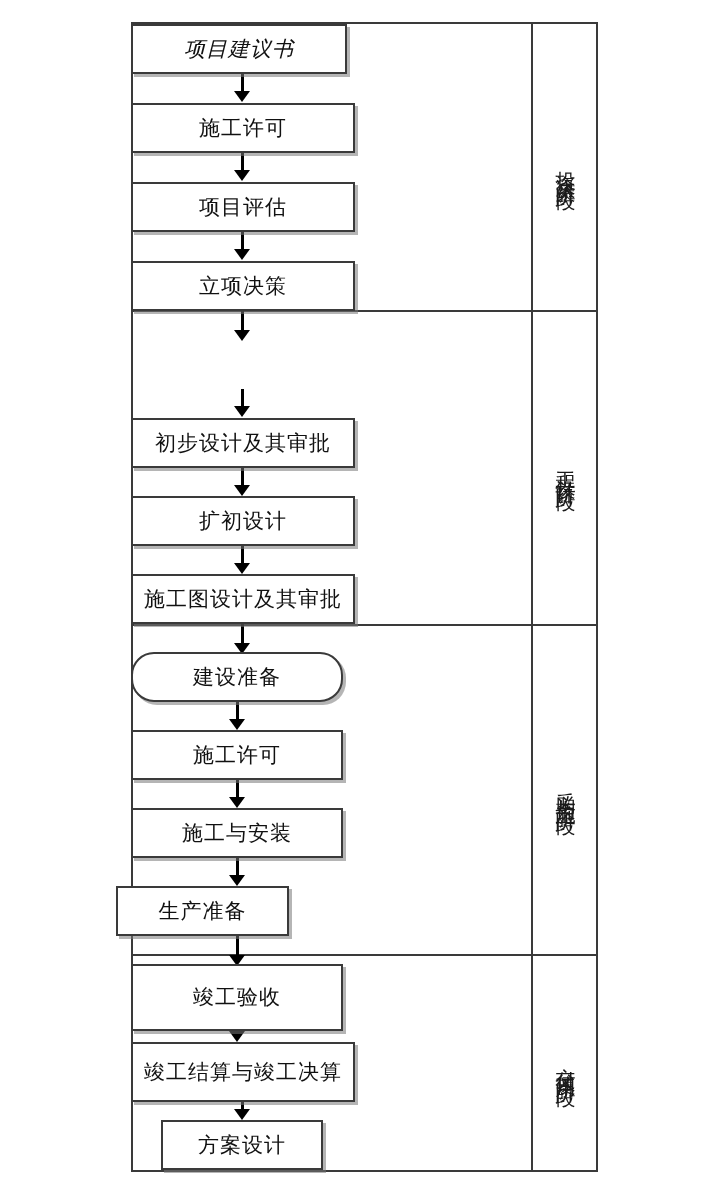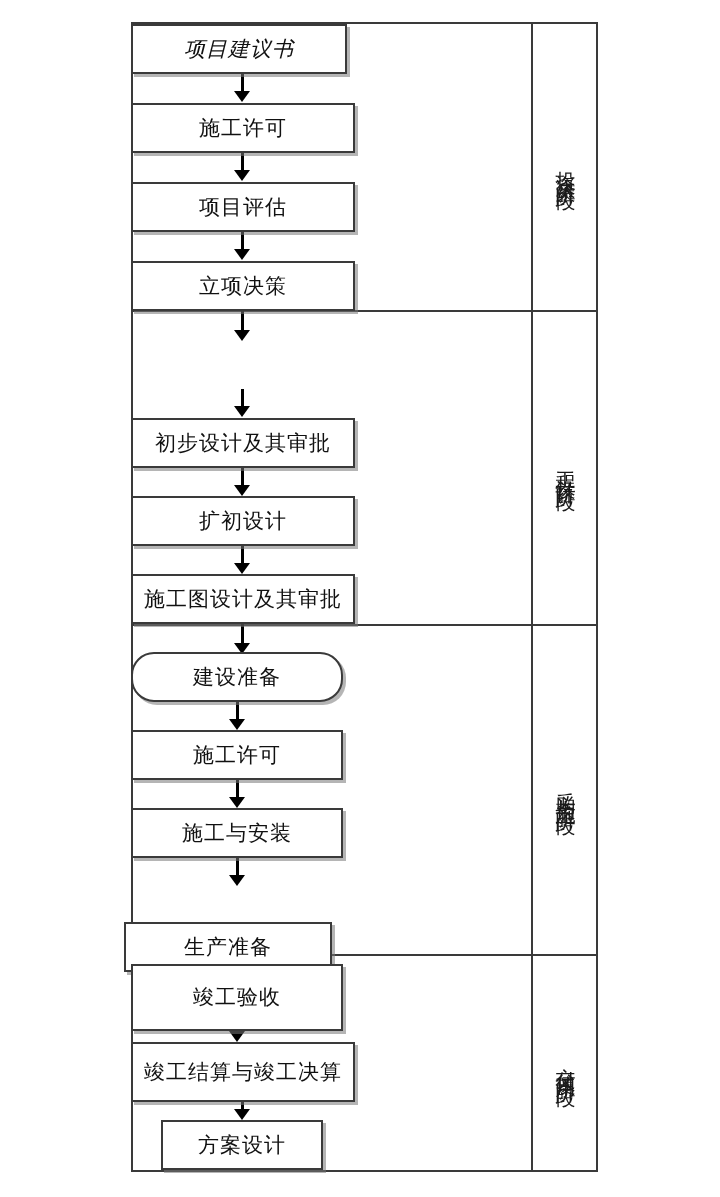--- a/index.html
+++ b/index.html
@@ -169,21 +169,21 @@
   </div>
   <div class="conn" style="left:236px; top:780px; height:20px;"></div>
   <div class="arrowhead" style="left:229px; top:797px;"></div>
 
   <div class="node" style="left:131px; top:808px; width:212px; height:50px;text-align:right;">
     <span>施工与安装</span>
   </div>
   <div class="conn" style="left:236px; top:858px; height:20px;"></div>
   <div class="arrowhead" style="left:229px; top:875px;"></div>
 
-  <div class="node" style="left:124px; top:886px; width:208px; height:50px;margin-top:36px;">
+  <div class="node" style="left:116px; top:886px; width:173px; height:50px;">
     <span>生产准备</span>
   </div>
   <div class="conn" style="left:236px; top:936px; height:22px;"></div>
   <div class="arrowhead" style="left:229px; top:955px;"></div>
 
   <div class="phase-label" style="left:534px; top:626px; width:64px; height:328px;">
     <span>采购与施工阶段</span>
   </div>
 
   <div class="node" style="left:131px; top:964px; width:212px; height:67px;">

